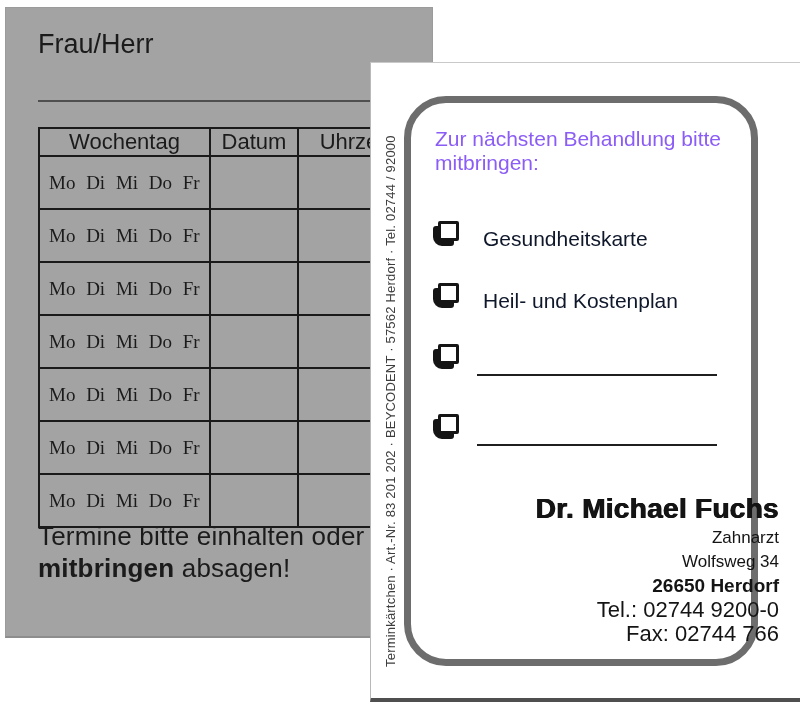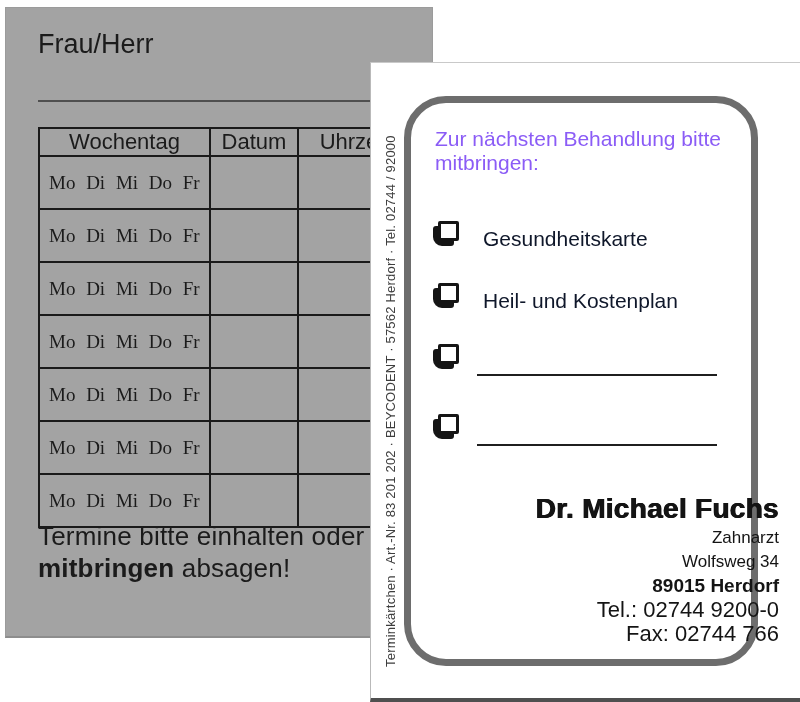--- a/index.html
+++ b/index.html
@@ -189,20 +189,20 @@
       <div class="check-row row-3">
         <div class="checkbox"></div>
         <div class="check-label"></div>
         <div class="check-line"></div>
       </div>
 
       <div class="practice">
         <div class="p-name">Dr. Michael Fuchs</div>
         <div class="p-line">Zahnarzt</div>
         <div class="p-line">Wolfsweg 34</div>
-        <div class="p-line p-city">89015 Herdorf</div>
+        <div class="p-line p-city">26650 Herdorf</div>
         <div class="p-line p-tel">Tel.: 02744 9200-0</div>
         <div class="p-line p-tel">Fax: 02744 766</div>
       </div>
     </div>
   </div>
 
 </div>
 
 </body></html>

